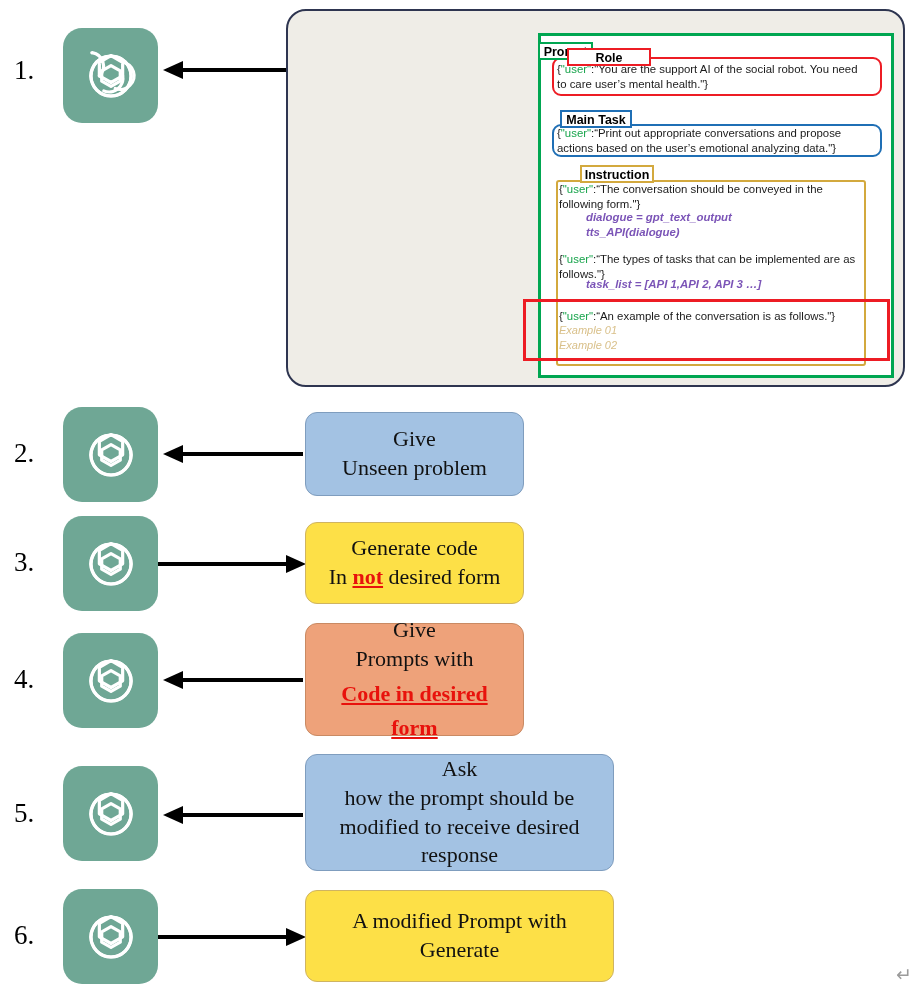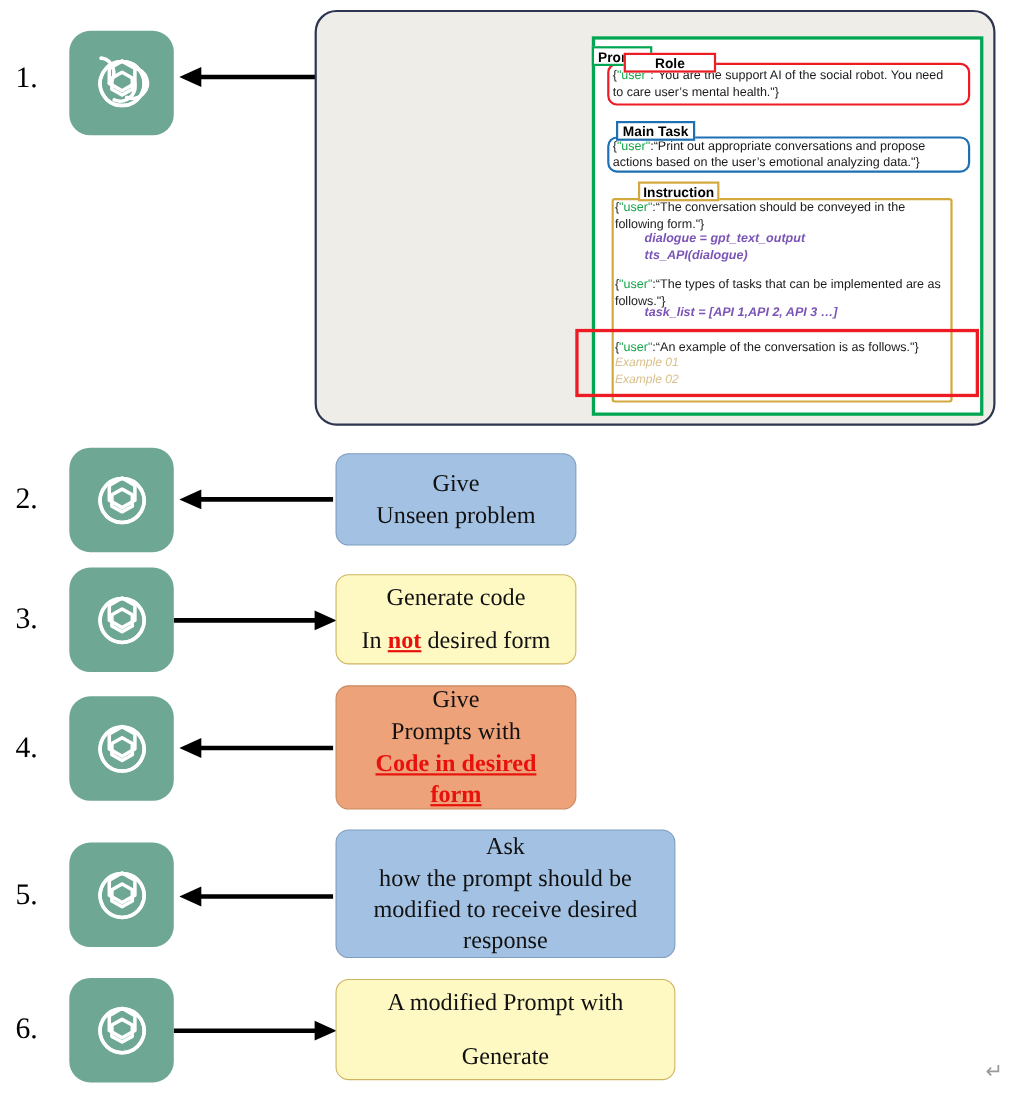--- a/index.html
+++ b/index.html
@@ -56,24 +56,25 @@
     font-size: 22px;
     line-height: 1.30;
     color: #111;
     padding: 6px 10px;
   }
   .msg-box .ln { display: block; width: 100%; }
   .msg-box .em {
     color: #E8120C;
     font-weight: bold;
     text-decoration: underline;
+    margin-top: 6px;
   }
   .fill-salmon { background: #EEA27A; border-color: #c98a63; }
   .fill-blue   { background: #A3C2E3; border-color: #7f9dbe; }
-  .fill-yellow { background: #fef9c3; border-color: #cfb461; justify-content: space-between; }
+  .fill-yellow { background: #fde047; border-color: #cfb461; }
 
   
   .panel {
     box-sizing: border-box;
     background: #EFEDE7;
     border: 2px solid #2E3550;
     border-radius: 20px;
   }
 
   

